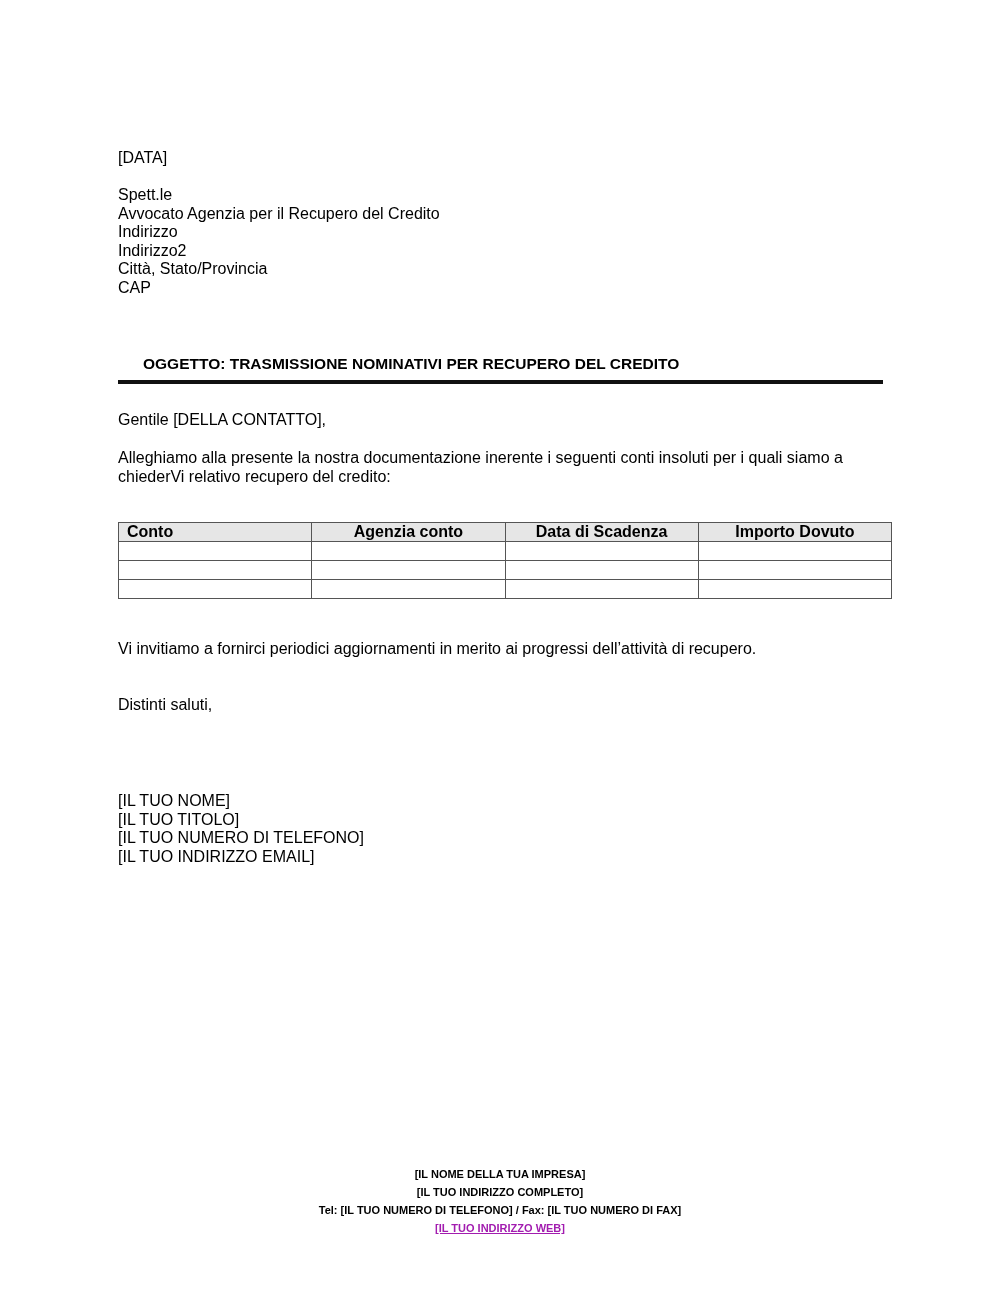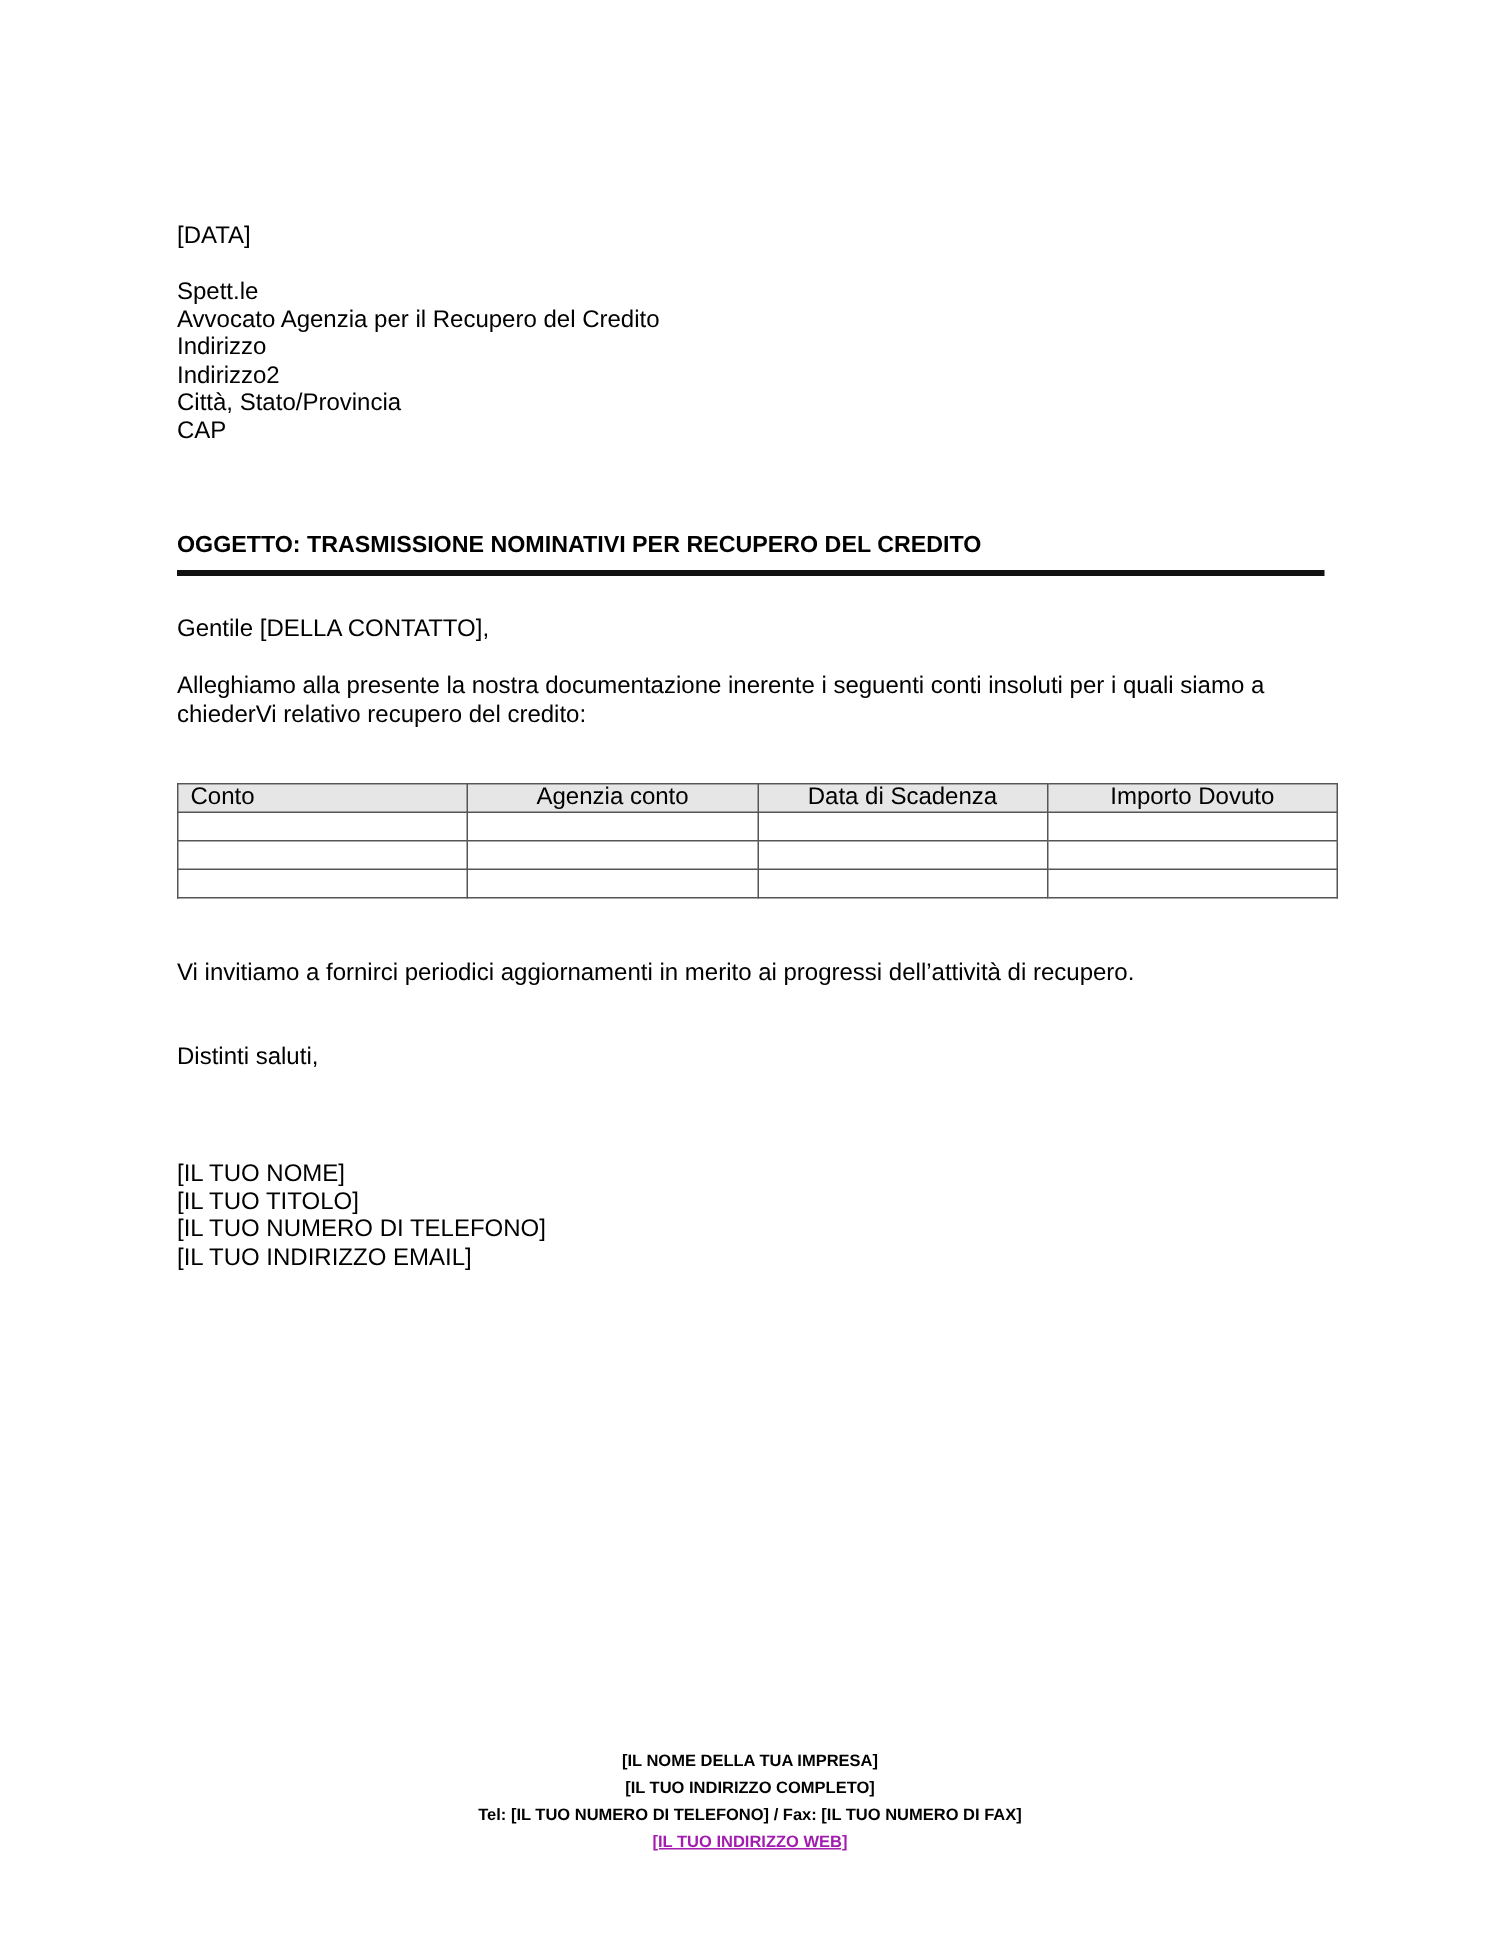--- a/index.html
+++ b/index.html
@@ -1,25 +1,25 @@
 <!DOCTYPE html>
 <html><head>
 <meta charset="utf-8">
 <style>
   html, body { margin: 0; padding: 0; background: #ffffff; }
   body { width: 1000px; height: 1290px; position: relative; overflow: hidden;
          font-family: "Liberation Sans", sans-serif; color: #000; font-size: 16px; }
   .line { position: absolute; left: 118px; line-height: 18.5px; white-space: nowrap; }
   .block { position: absolute; left: 118px; }
   .block div { line-height: 18.5px; white-space: nowrap; }
-  .subject { font-weight: bold; font-size: 15.5px; }
+  .subject { font-weight: bold; font-size: 15.5px; margin-left: 25px; }
   .rule { position: absolute; left: 118px; top: 380px; width: 765px; height: 4px; background: #111; }
   table.accounts { position: absolute; left: 118px; top: 522px; width: 774px; border-collapse: collapse; }
   table.accounts th, table.accounts td { border: 1px solid #555; height: 18px; padding: 0 8px; font-size: 16px; }
-  table.accounts th { background: #e6e6e6; font-weight: normal; text-align: center; line-height: 18px; margin-left: 12px; }
+  table.accounts th { background: #e6e6e6; font-weight: bold; text-align: center; line-height: 18px; margin-left: 12px; }
   table.accounts th:first-child { text-align: left; }
   table.accounts col { width: 25%; }
   .footer { position: absolute; left: 0; width: 1000px; top: 1165px; text-align: center; font-size: 11px; }
   .footer div { line-height: 18px; font-weight: bold; }
   .footer .company { font-weight: bold; }
   .footer a { color: #a21caf; text-decoration: underline; }
 </style>
 </head>
 <body>
 
@@ -78,21 +78,21 @@
       <td></td>
       <td></td>
     </tr>
   </tbody>
 </table>
 
 <div class="line" style="top:640px">Vi invitiamo a fornirci periodici aggiornamenti in merito ai progressi dell’attività di recupero.</div>
 
 <div class="line" style="top:696px">Distinti saluti,</div>
 
-<div class="block" style="top:774px">
+<div class="block" style="top:792px">
   <div>[IL TUO NOME]</div>
   <div>[IL TUO TITOLO]</div>
   <div>[IL TUO NUMERO DI TELEFONO]</div>
   <div>[IL TUO INDIRIZZO EMAIL]</div>
 </div>
 
 <div class="footer">
   <div class="company">[IL NOME DELLA TUA IMPRESA]</div>
   <div>[IL TUO INDIRIZZO COMPLETO]</div>
   <div>Tel: [IL TUO NUMERO DI TELEFONO] / Fax: [IL TUO NUMERO DI FAX]</div>

